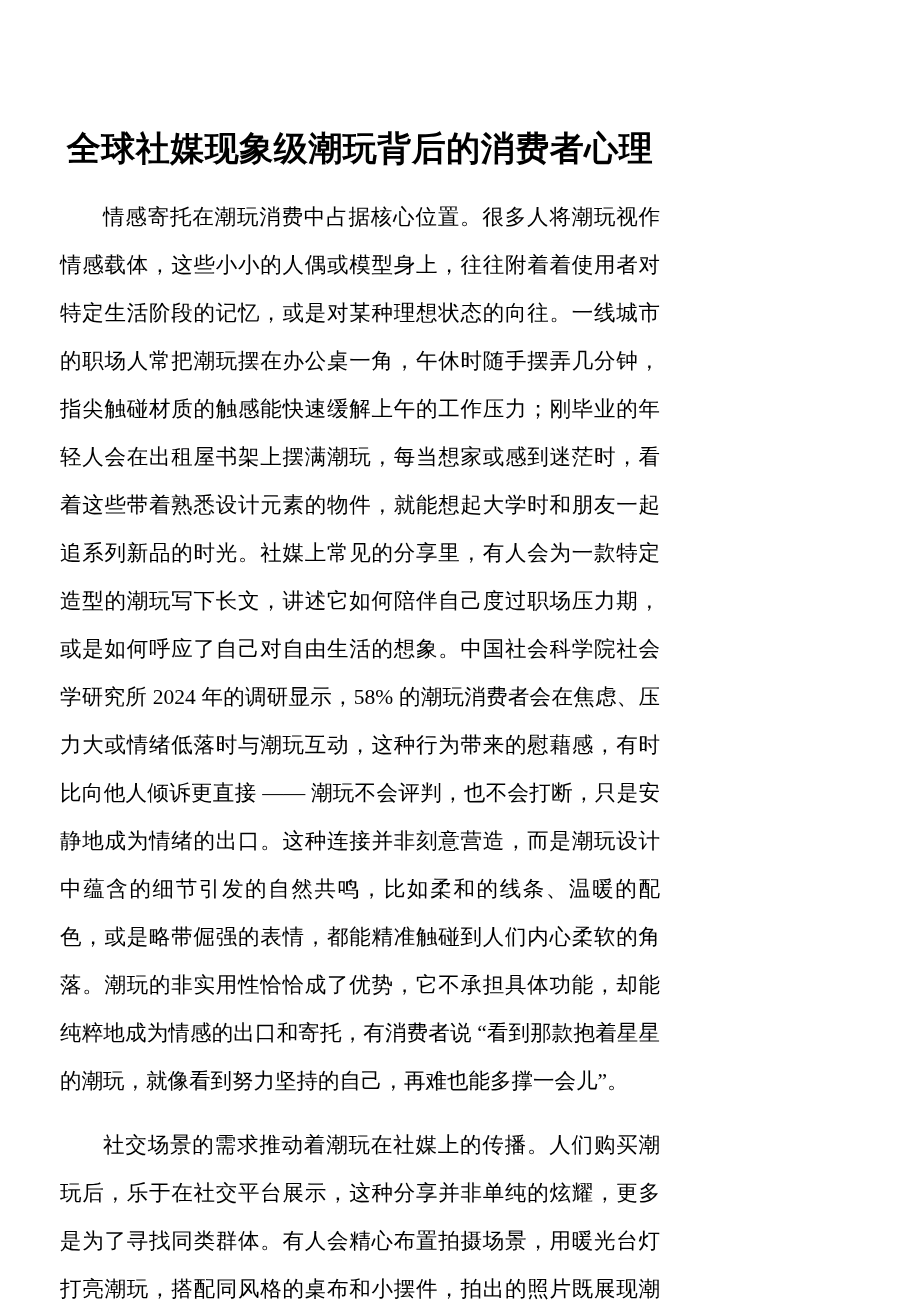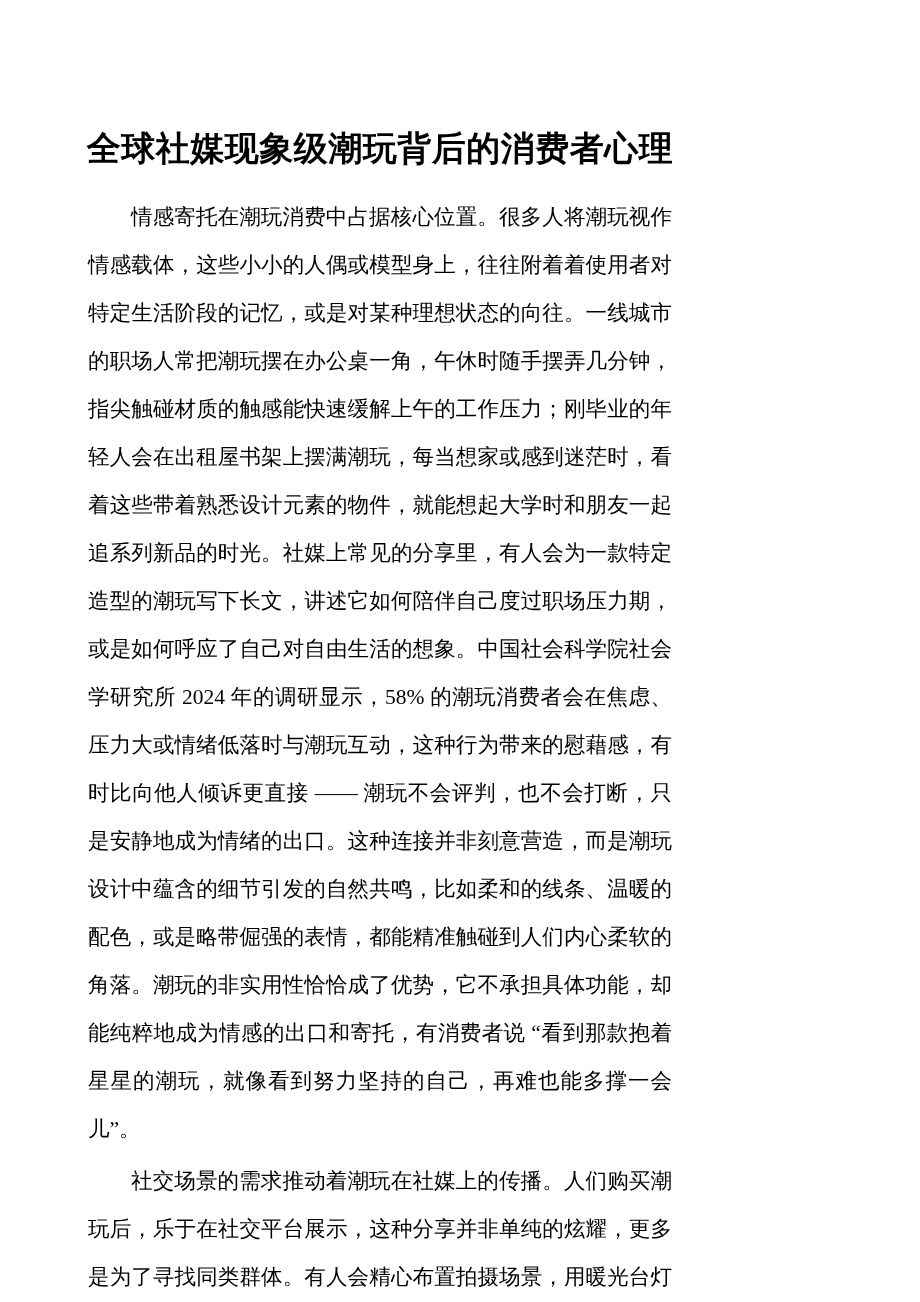--- a/index.html
+++ b/index.html
@@ -6,36 +6,36 @@
     margin: 0;
     padding: 0;
     background: #ffffff;
   }
   .page {
     position: relative;
     width: 756px;
     height: 1302px;
     background: #ffffff;
     box-sizing: border-box;
-    padding: 126px 80px 0 84px;
+    padding: 126px 80px 0 44px;
     color: #000000;
     font-family: "Liberation Serif", "DejaVu Serif", serif;
     overflow: hidden;
   }
   .doc-title {
     margin: 0 0 23px 0;
     font-family: "Liberation Sans", "DejaVu Sans", sans-serif;
     font-weight: bold;
     font-size: 34px;
     line-height: 44px;
     text-align: center;
     letter-spacing: 0.5px;
   }
   .doc-para {
-    margin: 4px;
+    margin: 16px;
     font-size: 21.5px;
     line-height: 48px;
     text-align: justify;
     text-justify: inter-ideograph;
     text-indent: 2em;
     word-break: break-all;
     font-family: Liberation Serif, serif;
   }
 </style>
 </head>

